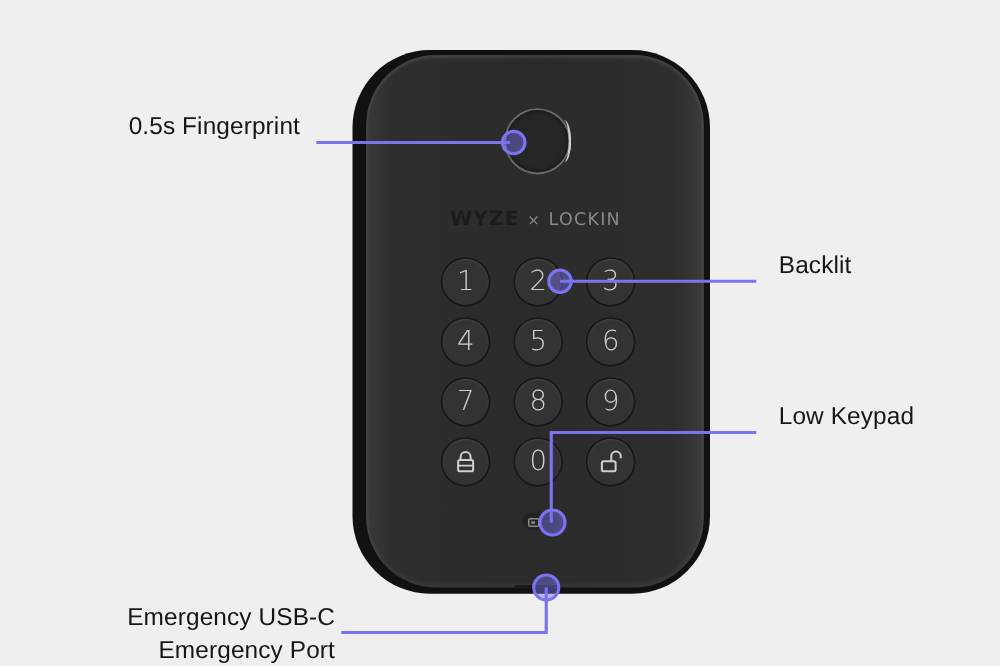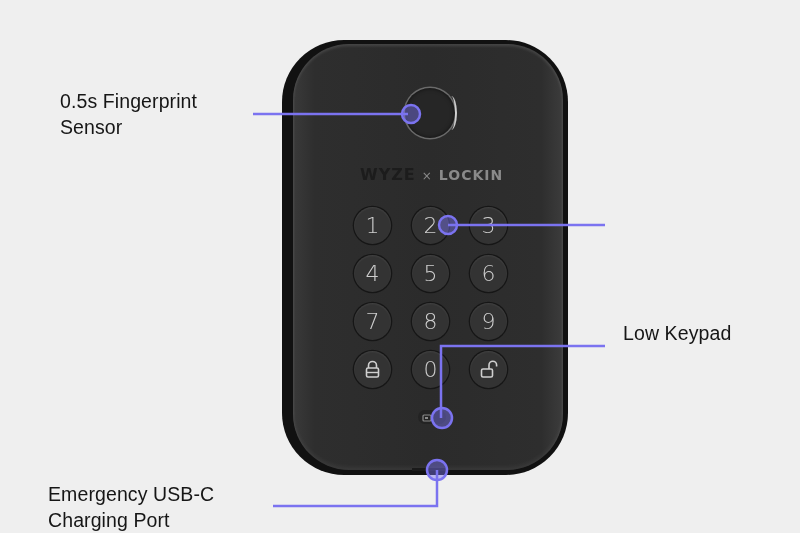--- a/index.html
+++ b/index.html
@@ -6,29 +6,29 @@
   body { width:800px; height:533px; background:#efefef; position:relative; overflow:hidden; font-family:"DejaVu Sans", sans-serif; }
   .lock-outer { position:absolute; left:282px; top:40px; width:286px; height:435px; border-radius:62px; background:#111; }
   .lock-face { position:absolute; left:293px; top:44px; width:270px; height:426px; border-radius:56px;
     background:linear-gradient(90deg,#3a3a3a 0%,#2e2e2e 8%,#2b2b2b 50%,#2e2e2e 92%,#3c3c3c 100%);
     box-shadow: inset 0 2px 3px rgba(255,255,255,0.12), inset 0 -3px 4px rgba(255,255,255,0.06); }
   .fp { position:absolute; left:405px; top:88px; width:50px; height:50px; border-radius:50%; background:#262626;
     box-shadow: 0 0 0 1.5px #6a6a6a, inset 0 0 4px rgba(0,0,0,0.6); }
   .fp::after { content:""; position:absolute; right:-2px; top:8px; width:10px; height:34px; border-right:2px solid #ddd; border-radius:0 50% 50% 0; opacity:0.9; }
   .brand { position:absolute; left:360px; top:165px; font-size:16px; letter-spacing:1px; color:#1c1c1c; font-weight:bold; font-family:"DejaVu Sans", sans-serif; }
   .brand .x { color:#8a8a8a; font-weight:normal; font-size:12px; margin:0 6px; }
-  .brand .lk { color:#8a8a8a; font-weight:bold; font-size:14px; }
+  .brand .lk { color:#8a8a8a; font-weight:normal; font-size:14px; }
   .key { position:absolute; width:37px; height:37px; border-radius:50%; background:#333;
     box-shadow: 0 0 0 1.3px #161616, inset 0 1px 2px rgba(255,255,255,0.08);
     color:#cfcfcf; font-size:22px; line-height:37px; text-align:center; font-family:"DejaVu Sans", sans-serif; font-weight:300; }
   .key svg { position:absolute; left:10px; top:9px; }
   .batt { position:absolute; left:418px; top:410px; width:28px; height:14px; border-radius:7px; background:#232323; }
   .usb { position:absolute; left:412px; top:468px; width:36px; height:3px; background:#1a1a1a; }
   .label { position:absolute; font-family:"Liberation Sans", sans-serif; font-size:19.5px; line-height:26px; color:#161616; letter-spacing:0.1px; }
-  .label.right-align { text-align:left; }
+  .label.right-align { text-align:right; }
   .callout-svg { position:absolute; left:0; top:0; }
 </style>
 </head>
 <body>
 
 <div class="lock-outer"></div>
 <div class="lock-face"></div>
 
 <div class="fp"></div>
 
@@ -84,26 +84,26 @@
   <g fill="rgba(123,115,240,0.45)" stroke="#7b73f0" stroke-width="2.5">
     <circle cx="411" cy="114" r="9"></circle>
     <circle cx="448" cy="225" r="9"></circle>
     <circle cx="442" cy="418" r="10"></circle>
     <circle cx="437" cy="470" r="10"></circle>
   </g>
 </svg>
 
 <div class="label right-align" style="left:60px;top:88px;width:180px">
   <div>0.5s Fingerprint</div>
-  <div>Sensor</div>
 </div>
 
 <div class="label" style="left:623px;top:199px;width:160px">
+  <div>Backlit</div>
 </div>
 
 <div class="label" style="left:623px;top:320px;width:170px">
   <div>Low Keypad</div>
 </div>
 
 <div class="label right-align" style="left:48px;top:481px;width:220px">
   <div>Emergency USB-C</div>
-  <div>Charging Port</div>
+  <div>Emergency Port</div>
 </div>
 
 </body></html>

